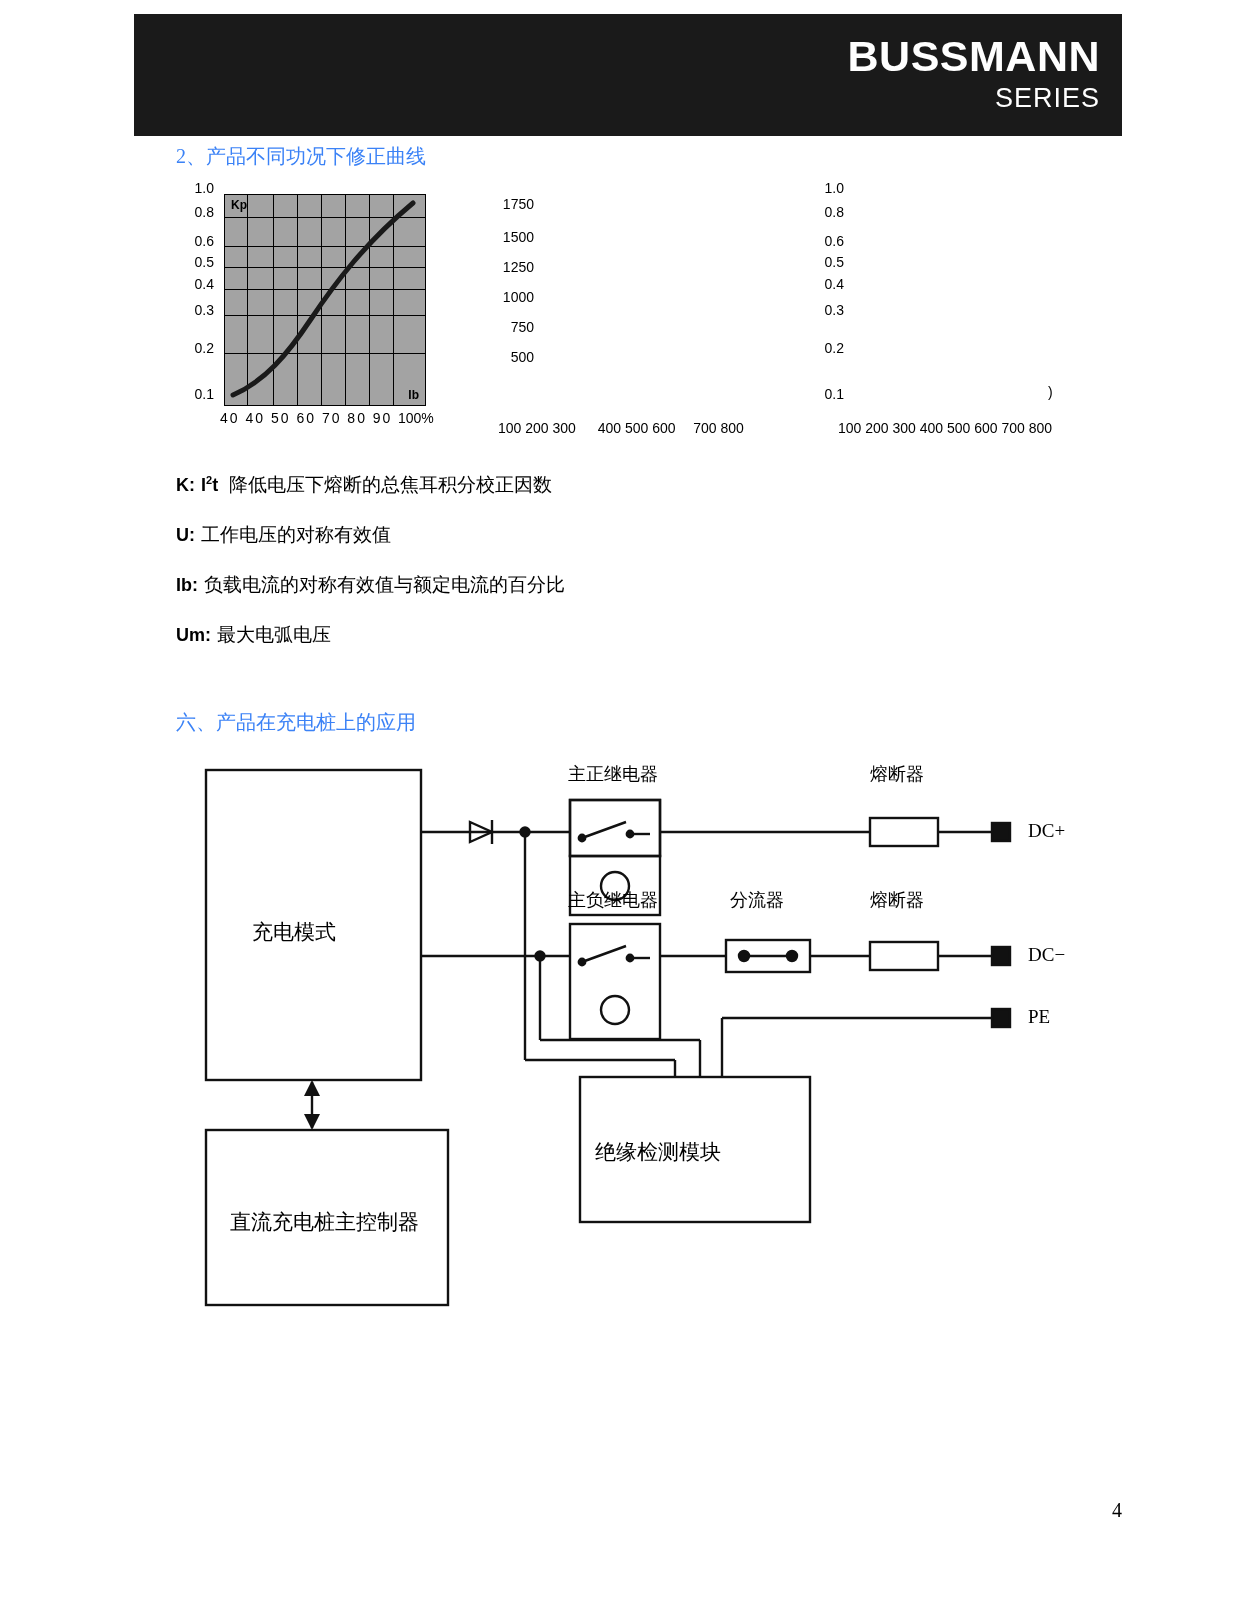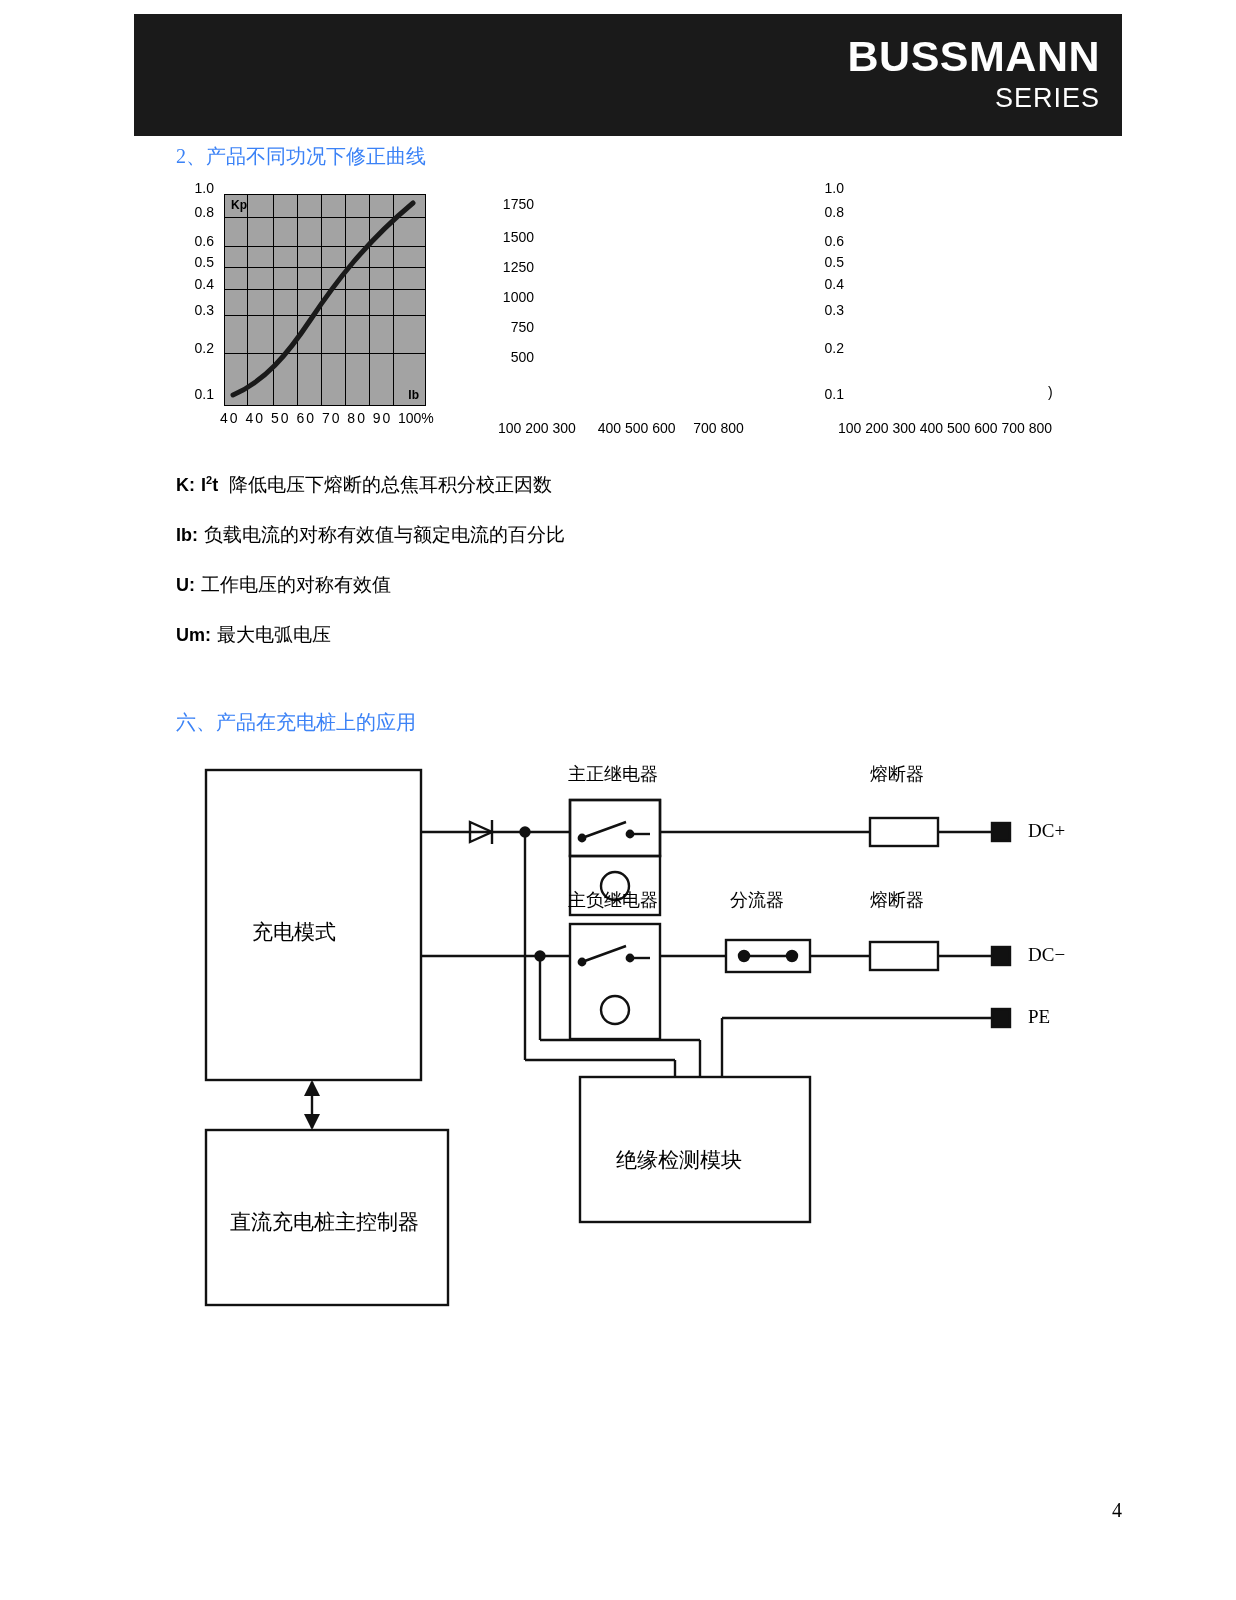--- a/index.html
+++ b/index.html
@@ -338,24 +338,24 @@
       <span>800</span>
     </div>
   </div>
 </div>
 
 <div class="legend-list">
   <div class="legend-row">
     <span class="legend-key">K:</span><span class="legend-key">I<sup>2</sup>t</span> <span>降低电压下熔断的总焦耳积分校正因数</span>
   </div>
   <div class="legend-row">
+    <span class="legend-key">U:</span><span>工作电压的对称有效值</span>
+  </div>
+  <div class="legend-row">
     <span class="legend-key">Ib:</span><span>负载电流的对称有效值与额定电流的百分比</span>
-  </div>
-  <div class="legend-row">
-    <span class="legend-key">U:</span><span>工作电压的对称有效值</span>
   </div>
   <div class="legend-row">
     <span class="legend-key">Um:</span><span>最大电弧电压</span>
   </div>
 </div>
 
 <div class="sec-heading" id="heading-application">六、产品在充电桩上的应用</div>
 
 <div class="schematic">
   <svg width="980" height="600" viewBox="0 0 980 600" style="position:absolute;left:0;top:0;">
@@ -428,21 +428,21 @@
     </g>
 
     <g fill="#111" stroke="none">
       <polygon points="182,340 174,356 190,356"></polygon>
       <polygon points="182,390 174,374 190,374"></polygon>
     </g>
   </svg>
 
   <div class="sch-label big" style="left:122px; top:178px;">充电模式</div>
   <div class="sch-label big" style="left:100px; top:468px;">直流充电桩主控制器</div>
-  <div class="sch-label big" style="left:486px; top:398px;margin-top:8px;">绝缘检测模块</div>
+  <div class="sch-label big" style="left:465px; top:398px;">绝缘检测模块</div>
 
   <div class="sch-label" style="left:438px; top:22px;">主正继电器</div>
   <div class="sch-label" style="left:438px; top:148px;">主负继电器</div>
   <div class="sch-label" style="left:600px; top:148px;">分流器</div>
   <div class="sch-label" style="left:740px; top:22px;">熔断器</div>
   <div class="sch-label" style="left:740px; top:148px;">熔断器</div>
 
   <div class="sch-label lat" style="left:898px; top:80px;">DC+</div>
   <div class="sch-label lat" style="left:898px; top:204px;">DC−</div>
   <div class="sch-label lat" style="left:898px; top:266px;">PE</div>

